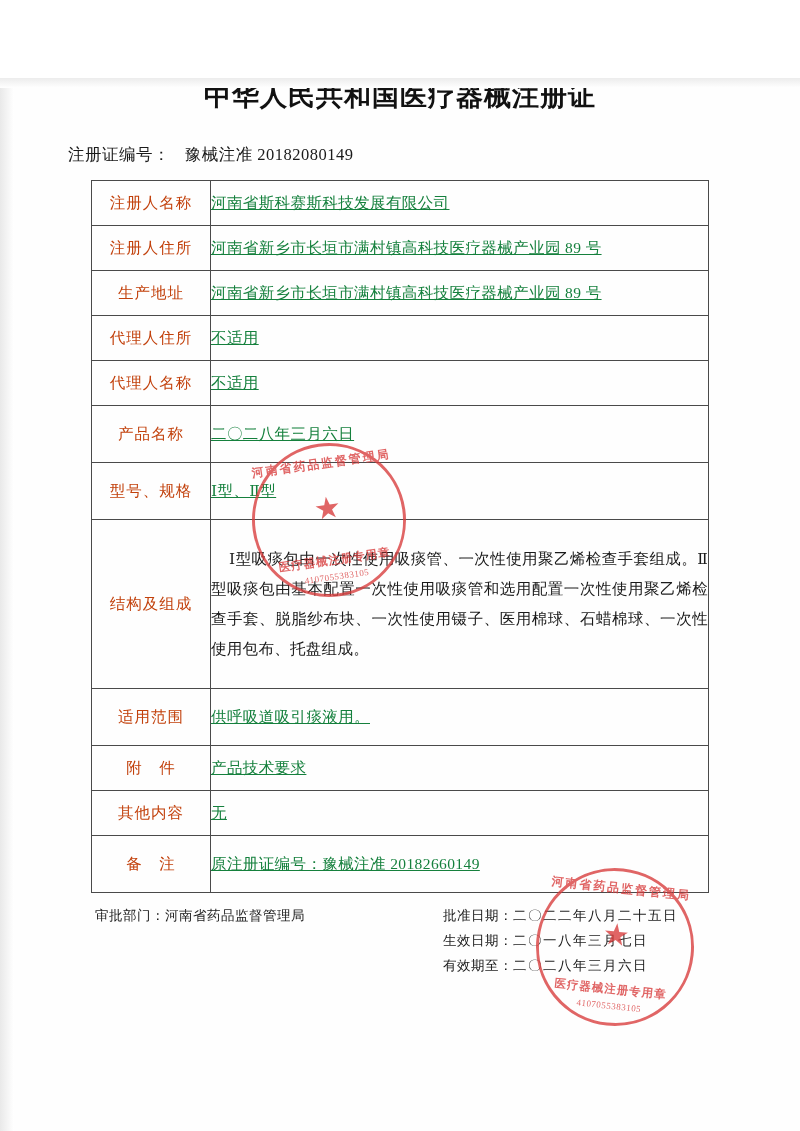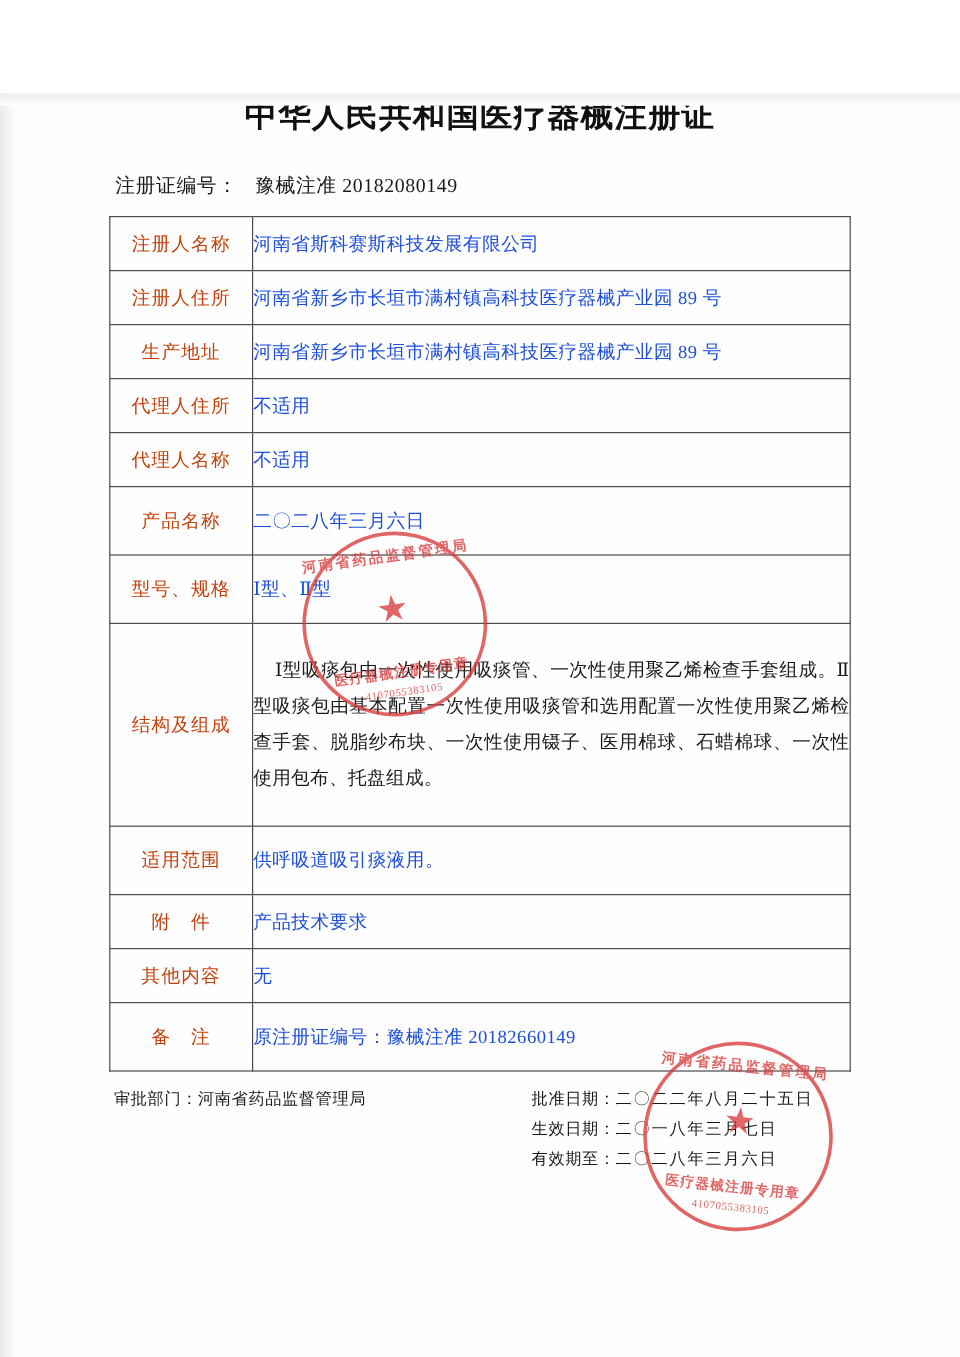--- a/index.html
+++ b/index.html
@@ -24,21 +24,21 @@
   .doc-title {
     text-align: center;
     font-size: 27px;
     font-weight: bold;
     letter-spacing: 1px;
     margin-top: 78px;
     color: #111;
   }
   .reg-number-row {
     margin-top: 30px;
-    margin-left: 96px;
+    margin-left: 68px;
     font-size: 16.5px;
     letter-spacing: 0.5px;
   }
   .reg-number-label {
     display: inline-block;
   }
   .reg-number-value {
     display: inline-block;
     margin-left: 10px;
   }
@@ -61,21 +61,22 @@
     text-align: center;
     font-size: 15.5px;
     height: 44px;
     letter-spacing: 1px;
     color: #c2410c;
   }
   td.value {
     font-size: 15.5px;
     padding-left: 12px;
     letter-spacing: 0.4px;
-    color: #1d4ed8;
+    color: #15803d;
+    text-decoration: underline;
   }
   tr.tall td.label, tr.tall td.value {
     height: 56px;
   }
   tr.struct td {
     height: 168px;
     vertical-align: middle;
   }
   td.struct-value {
     font-size: 15.5px;

